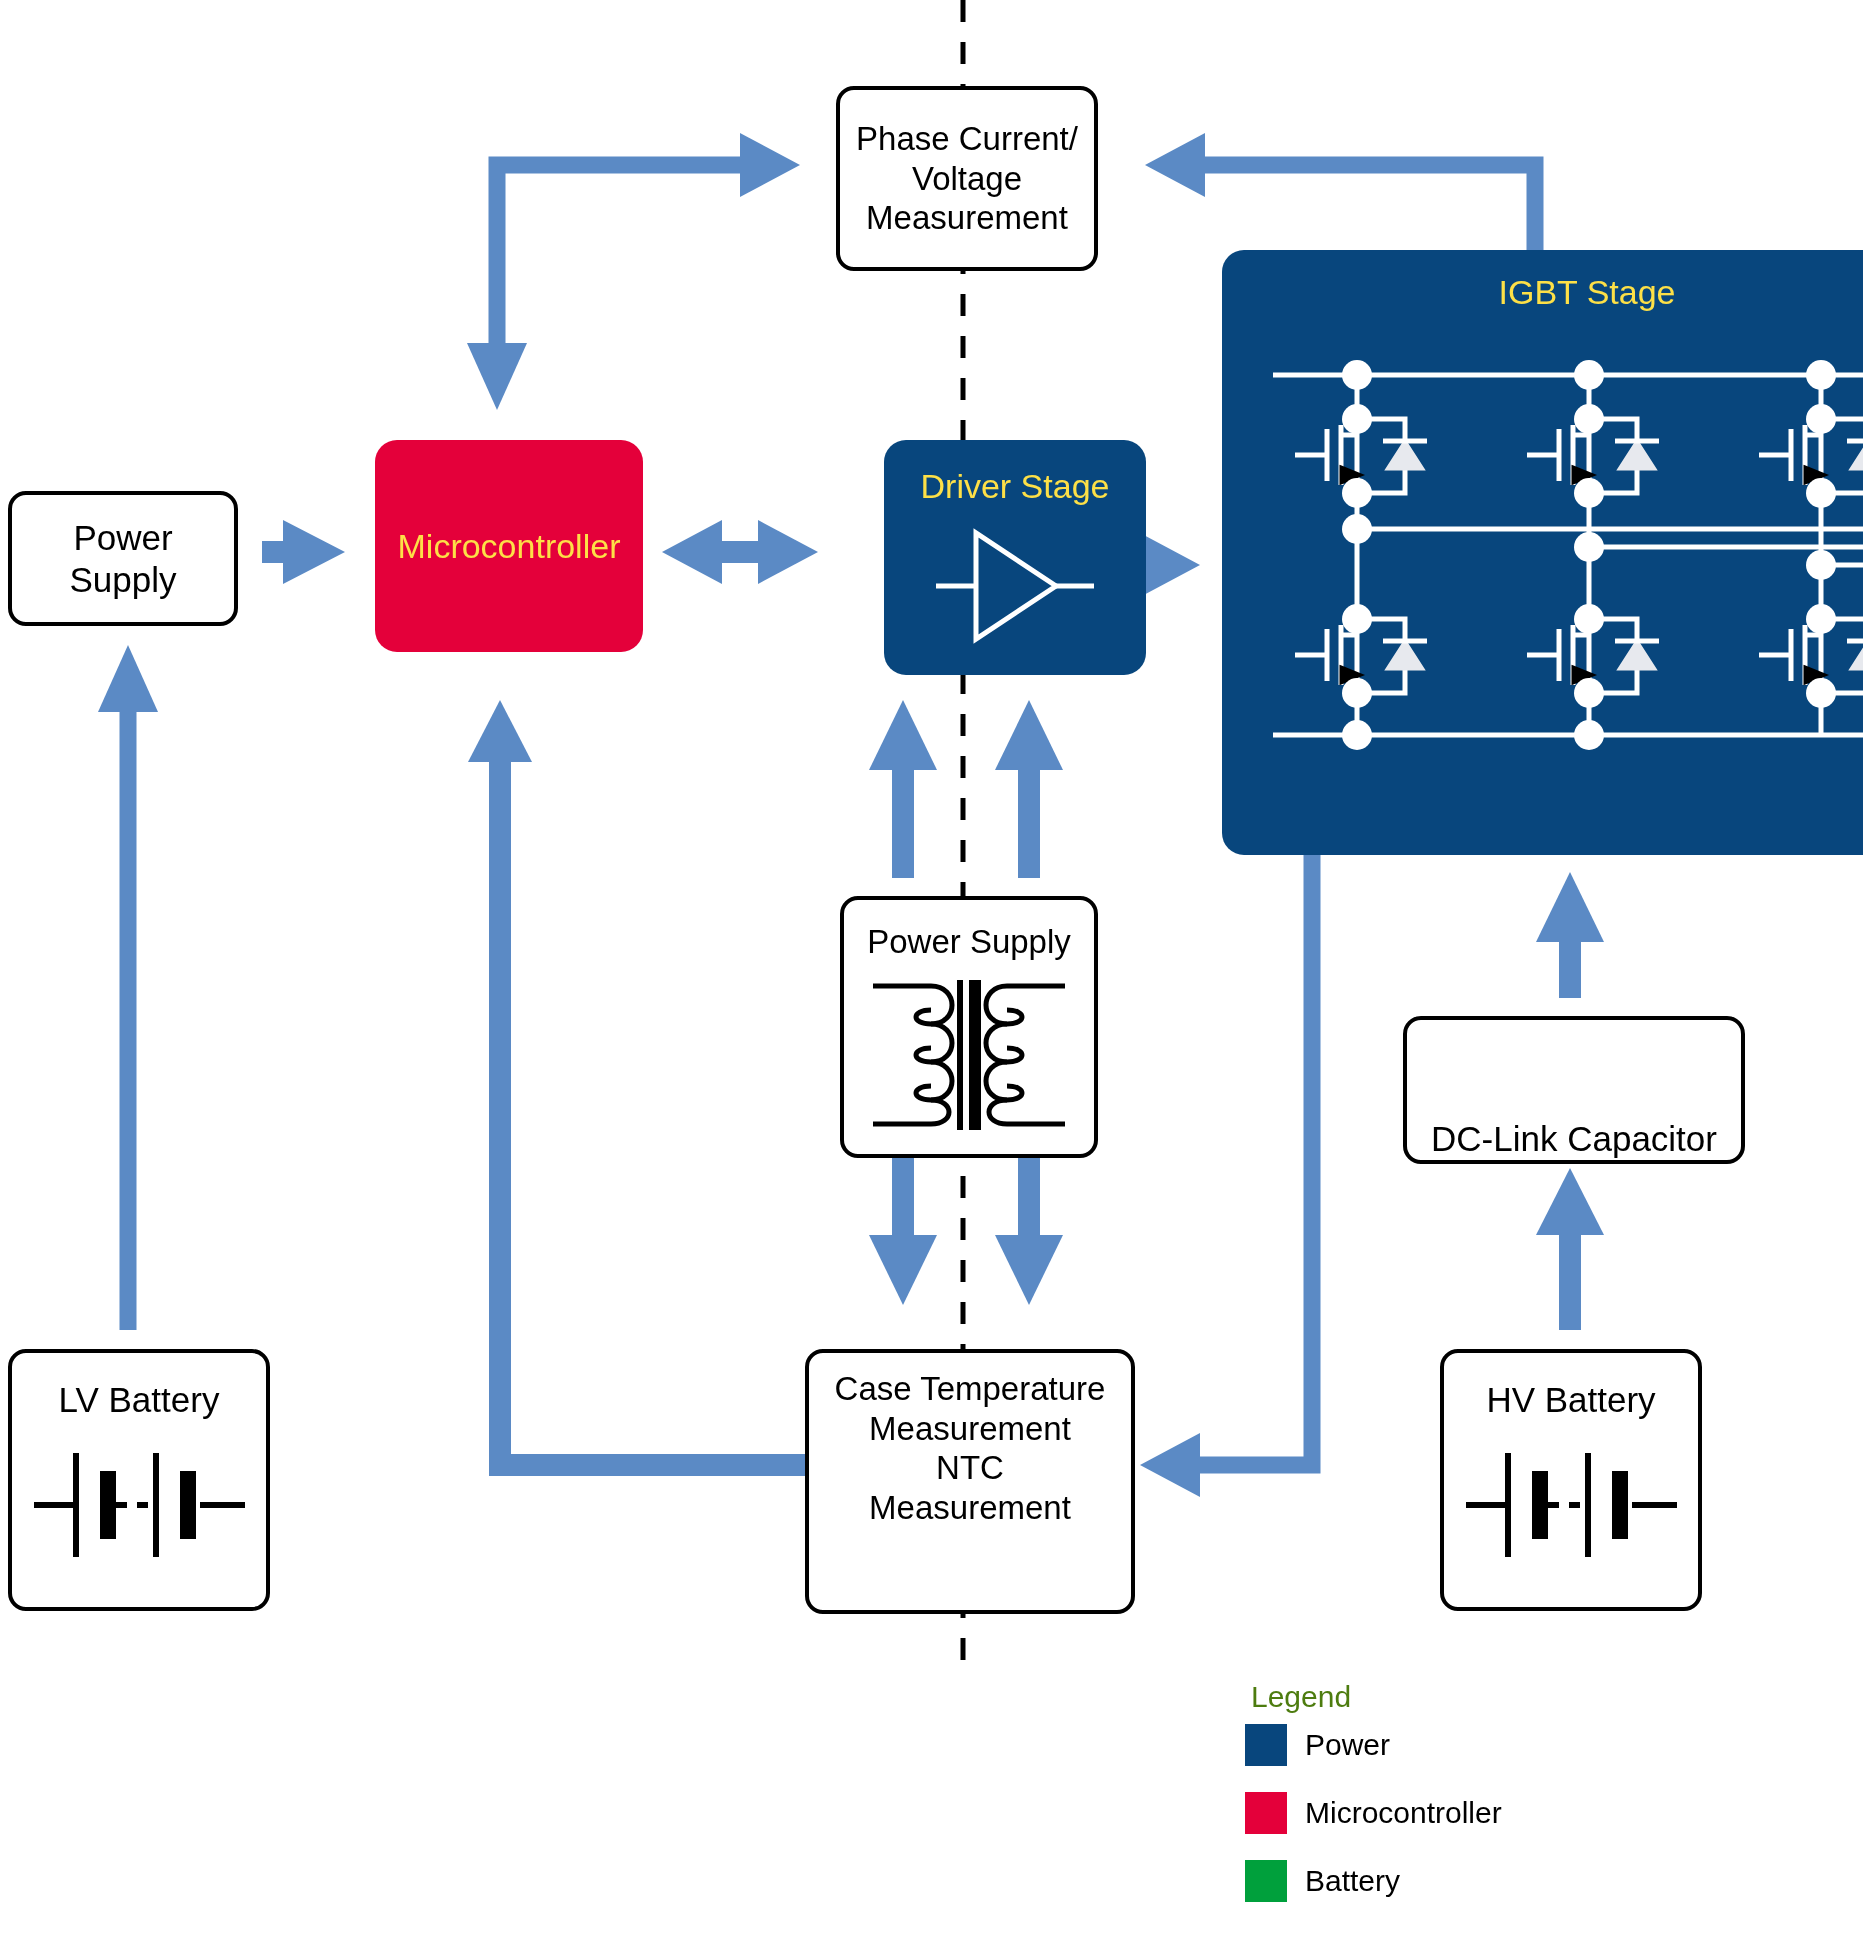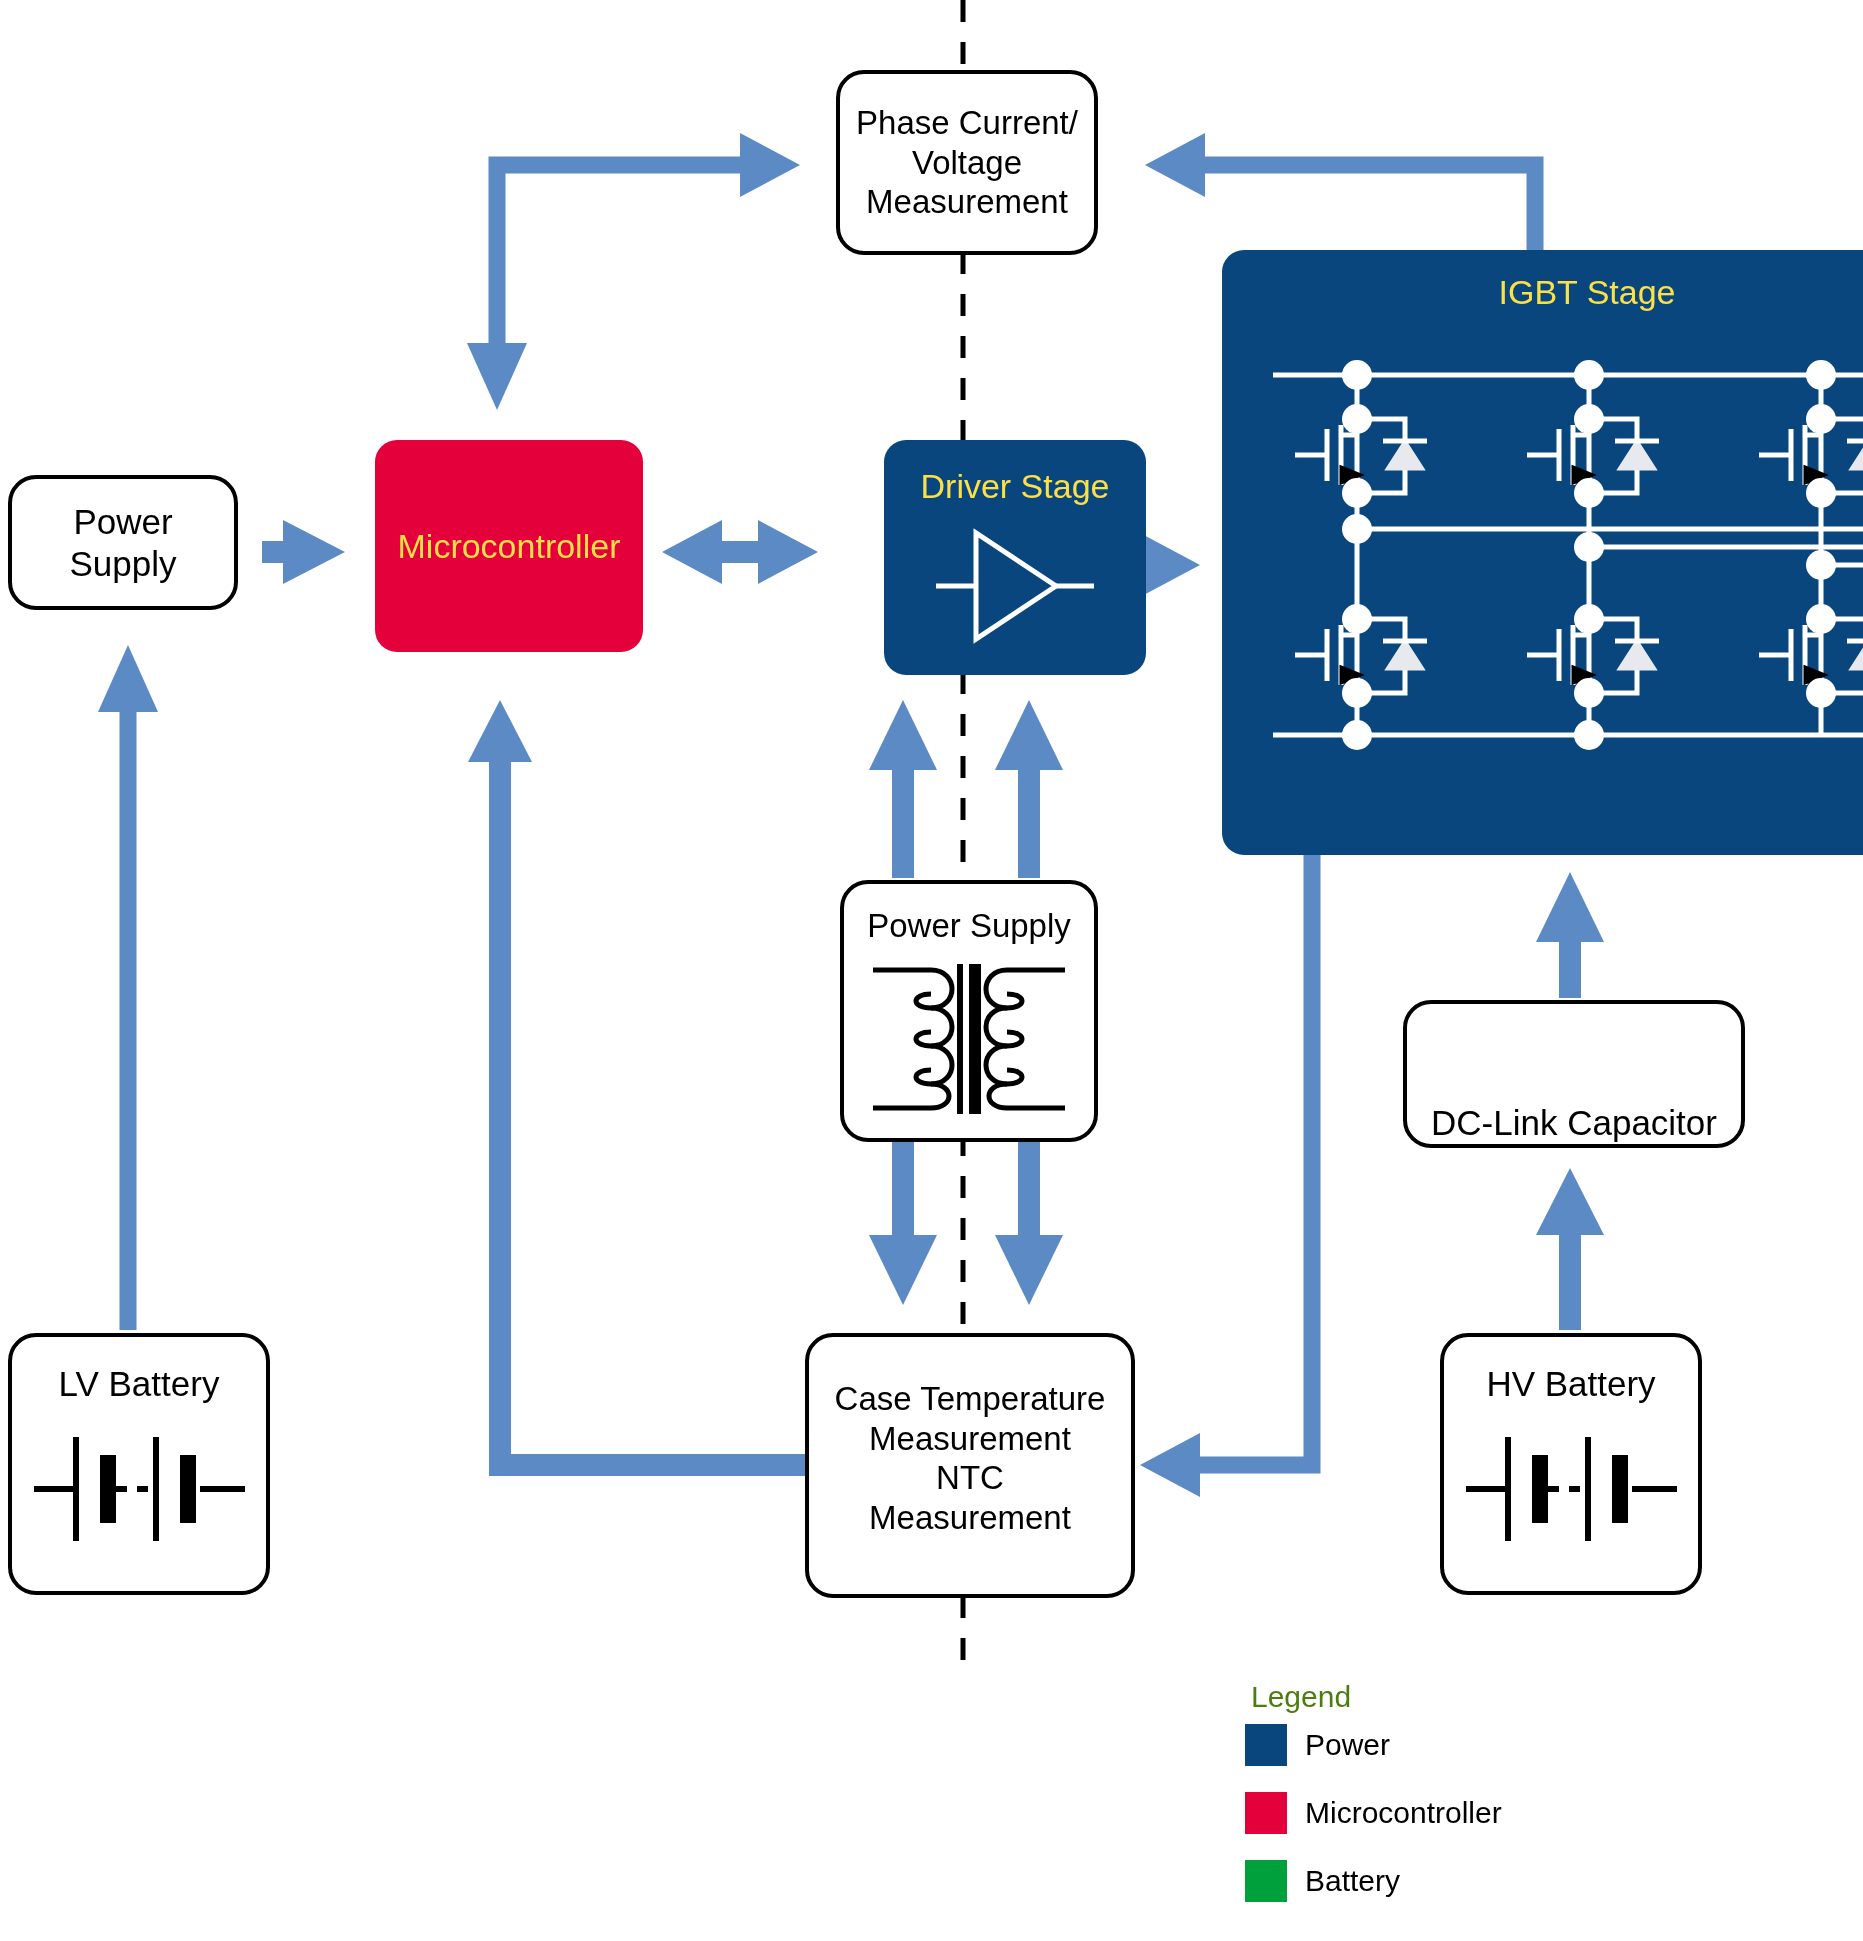--- a/index.html
+++ b/index.html
@@ -28,21 +28,22 @@
     position: absolute;
     box-sizing: border-box;
     display: flex;
     flex-direction: column;
     align-items: center;
     justify-content: flex-start;
   }
   .box-white {
     background: #ffffff;
     border: 4px solid #000000;
-    border-radius: 28px;
+    border-radius: 18px;
+    margin-top: 16px;
   }
   .box-power {
     background: #08467d;
     border-radius: 22px;
   }
   .box-mcu {
     background: #e4003a;
     border-radius: 22px;
   }
   .node-label {
@@ -370,21 +371,21 @@
 
       <rect x="88" y="8" width="6" height="150" fill="#000000"></rect>
       <rect x="100" y="8" width="12" height="150" fill="#000000"></rect>
     </svg>
   </div>
 
   <div class="node-box box-white" style="left:1403px; top:1000px; width:342px; height:148px; justify-content:flex-end;">
     <div class="node-label label-dark" style="font-size:35px;">DC-Link Capacitor</div>
   </div>
 
-  <div class="node-box box-white" style="left:805px; top:1333px; width:330px; height:265px; padding-top:42px;">
+  <div class="node-box box-white" style="left:805px; top:1333px; width:330px; height:265px; padding-top:16px;">
     <div class="node-label label-dark" style="font-size:33px;">Case Temperature
 Measurement
 NTC
 Measurement</div>
   </div>
 
   <div class="node-box box-white" style="left:1440px; top:1333px; width:262px; height:262px; padding-top:26px;">
     <div class="node-label label-dark" style="font-size:35px;">HV Battery</div>
     <svg width="215" height="125" viewBox="0 0 215 125" style="margin-top:22px;">
       <g stroke="#000000" stroke-width="6" fill="none">

